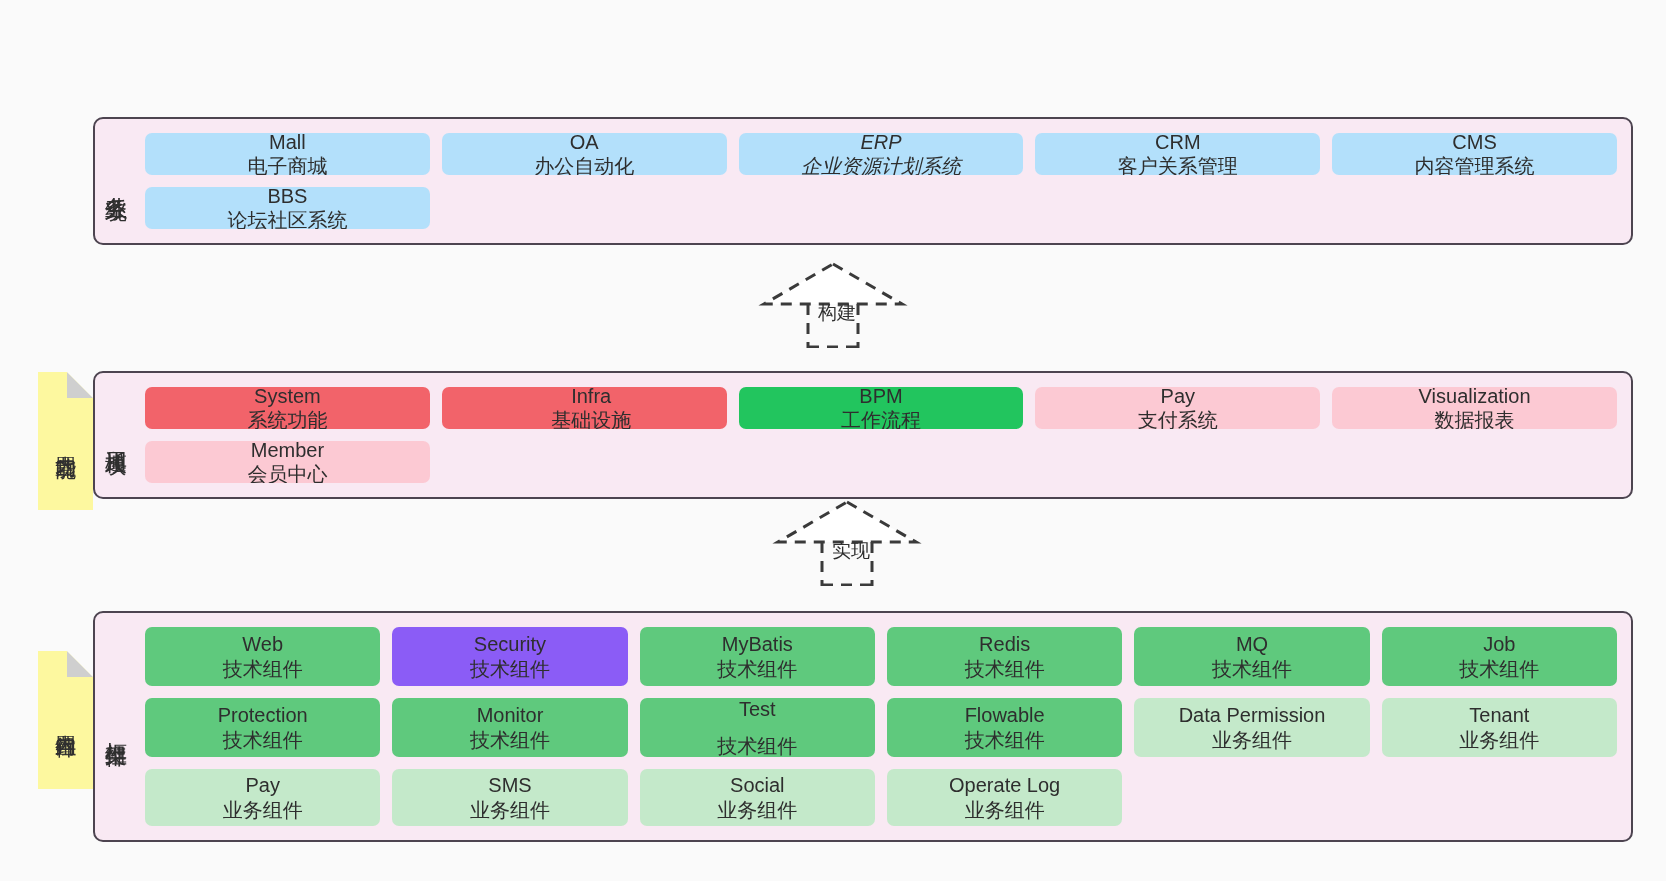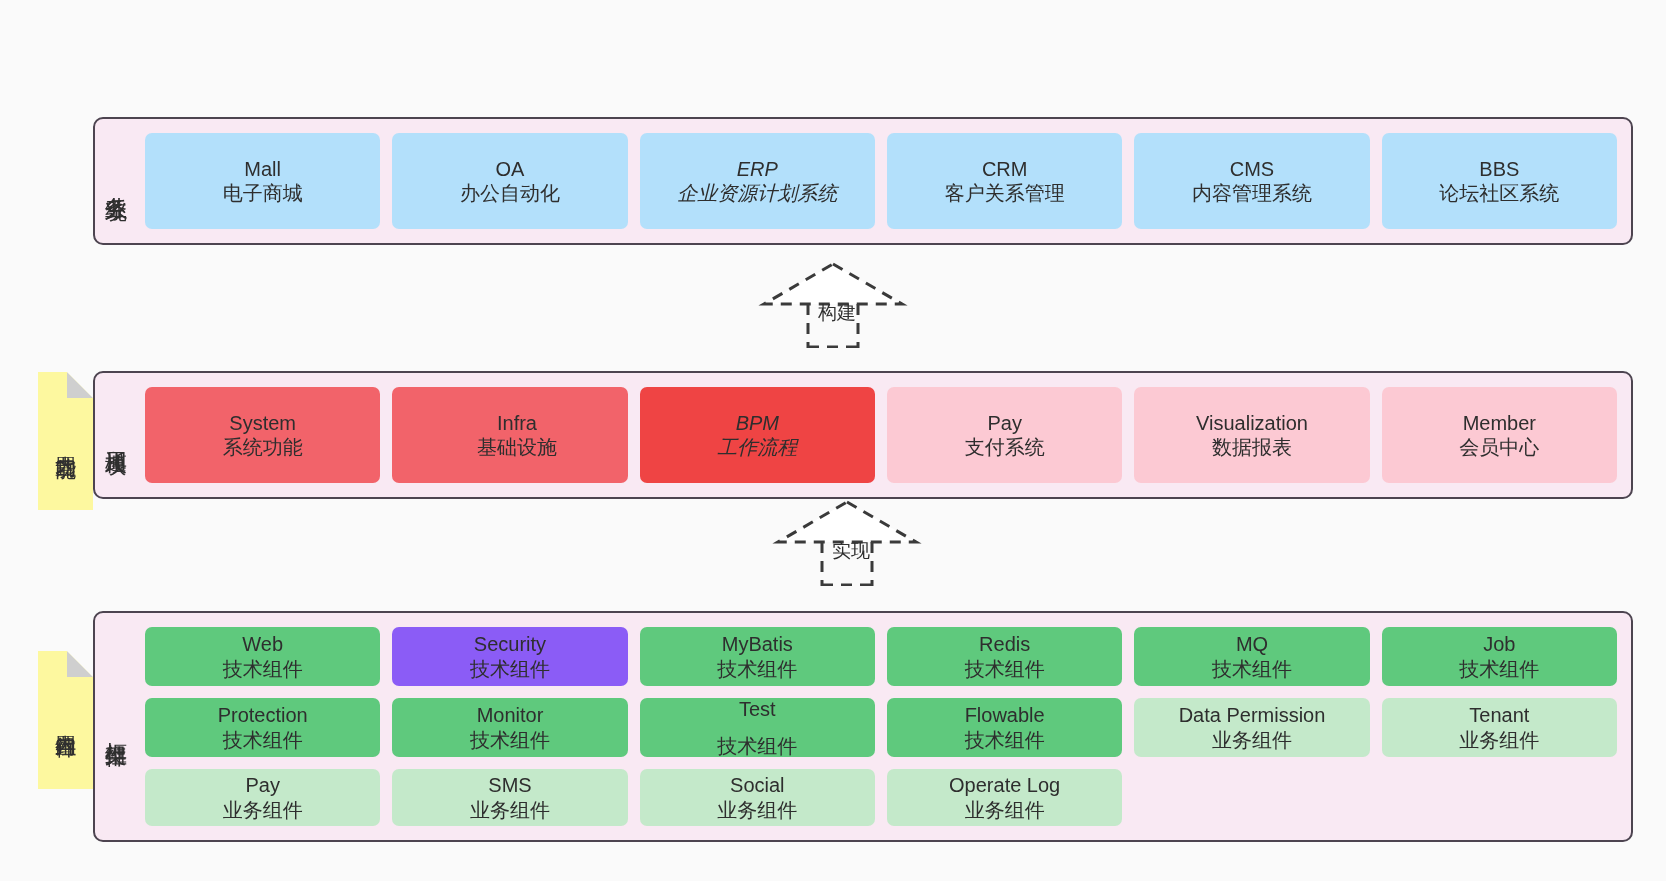--- a/index.html
+++ b/index.html
@@ -51,21 +51,21 @@
   }
 
   
   .modules {
     flex: 1 1 auto;
     display: grid;
     gap: 12px;
     padding: 14px 14px 14px 8px;
     box-sizing: border-box;
   }
-  .modules.cols6 { grid-template-columns: repeat(6, 1fr); }
+  .modules.cols6 { grid-template-columns: repeat(5, 1fr); }
   .modules.cols8 { grid-template-columns: repeat(6, 1fr); grid-template-rows: repeat(2, 1fr); }
 
   .mod {
     border-radius: 7px;
     display: flex;
     flex-direction: column;
     align-items: center;
     justify-content: center;
     text-align: center;
     font-size: 20px;
@@ -177,21 +177,21 @@
     <div class="layer-title">通用模块</div>
     <div class="modules cols6" id="modules-2">
         <div class="mod c-red" style="background: rgb(242, 99, 106);">
           <span class="en">System</span>
           <span class="cn">系统功能</span>
         </div>
         <div class="mod c-red" style="background: rgb(242, 99, 106); padding-left: 20px;">
           <span class="en">Infra</span>
           <span class="cn">基础设施</span>
         </div>
-        <div class="mod c-pink" style="background: #ef4444; font-style: italic;">
+        <div class="mod c-pink" style="background: #22c55e;">
           <span class="en">BPM</span>
           <span class="cn">工作流程</span>
         </div>
         <div class="mod c-pink" style="background: rgb(252, 201, 211);">
           <span class="en">Pay</span>
           <span class="cn">支付系统</span>
         </div>
         <div class="mod c-pink" style="background: rgb(252, 201, 211);">
           <span class="en">Visualization</span>
           <span class="cn">数据报表</span>

